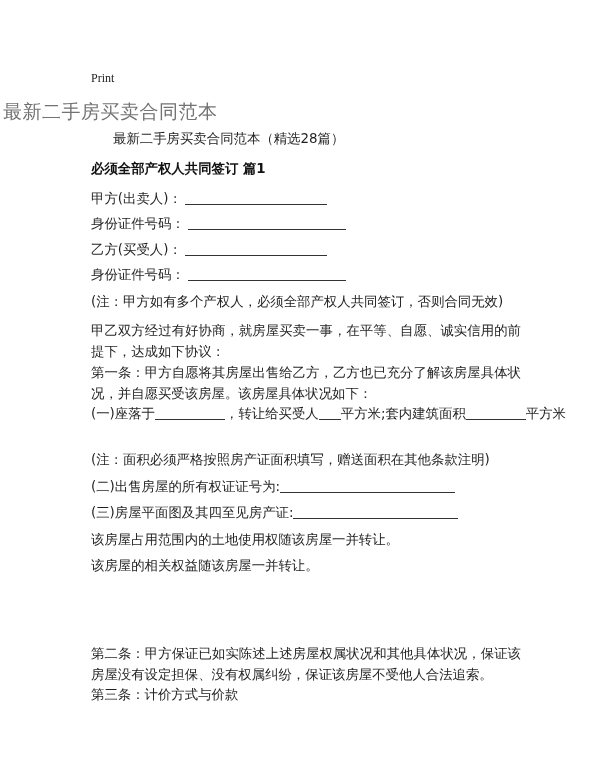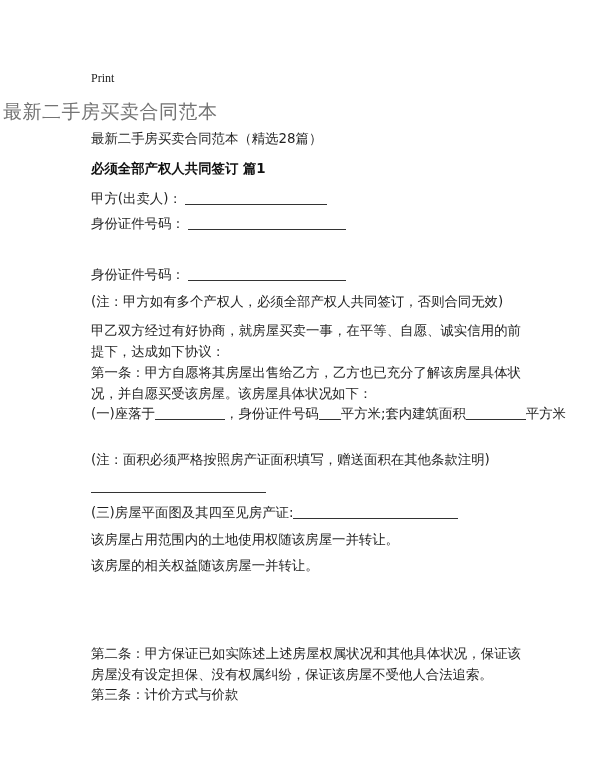--- a/index.html
+++ b/index.html
@@ -34,51 +34,54 @@
   }
 </style>
 </head>
 <body>
 
 <div class="page">
   <div class="print">Print</div>
 
   <div class="title">最新二手房买卖合同范本</div>
 
-  <div class="line" style="top:129px;">最新二手房买卖合同范本（精选28篇）</div>
+  <div class="line" style="top:129px;margin-left:22px;">最新二手房买卖合同范本（精选28篇）</div>
 
   <div class="line bold" style="top:159px;">必须全部产权人共同签订 篇1</div>
 
   <div class="line" style="top:189px;">
     <span>甲方(出卖人)：</span><span class="blank" style="width:142px;margin-left:3px;"></span>
   </div>
 
   <div class="line" style="top:214px;">
     <span>身份证件号码：</span><span class="blank" style="width:158px;margin-left:3px;"></span>
   </div>
 
+  <div class="line" style="top:240px;">
+    <span>乙方(买受人)：</span><span class="blank" style="width:142px;margin-left:3px;"></span>
+  </div>
 
   <div class="line" style="top:265px;">
     <span>身份证件号码：</span><span class="blank" style="width:158px;margin-left:3px;"></span>
   </div>
 
   <div class="line" style="top:292px;">(注：甲方如有多个产权人，必须全部产权人共同签订，否则合同无效)</div>
 
   <div class="para" style="top:320px;">甲乙双方经过有好协商，就房屋买卖一事，在平等、自愿、诚实信用的前提下，达成如下协议：</div>
 
   <div class="para" style="top:362px;">第一条：甲方自愿将其房屋出售给乙方，乙方也已充分了解该房屋具体状况，并自愿买受该房屋。该房屋具体状况如下：</div>
 
   <div class="line" style="top:404px;">
-    <span>(一)座落于</span><span class="blank" style="width:70px;"></span><span>，身份证件号码</span><span class="blank" style="width:22px;"></span><span>平方米;套内建筑面积</span><span class="blank" style="width:60px;"></span><span>平方米</span>
+    <span>(一)座落于</span><span class="blank" style="width:70px;"></span><span>，转让给买受人</span><span class="blank" style="width:22px;"></span><span>平方米;套内建筑面积</span><span class="blank" style="width:60px;"></span><span>平方米</span>
   </div>
 
   <div class="line" style="top:450px;">(注：面积必须严格按照房产证面积填写，赠送面积在其他条款注明)</div>
 
   <div class="line" style="top:477px;">
-    <span class="blank" style="width:175px;"></span>
+    <span>(二)出售房屋的所有权证证号为:</span><span class="blank" style="width:175px;"></span>
   </div>
 
   <div class="line" style="top:530px;">该房屋占用范围内的土地使用权随该房屋一并转让。</div>
 
   <div class="line" style="top:503px;">
     <span>(三)房屋平面图及其四至见房产证:</span><span class="blank" style="width:165px;"></span>
   </div>
 
   <div class="line" style="top:556px;">该房屋的相关权益随该房屋一并转让。</div>
 

